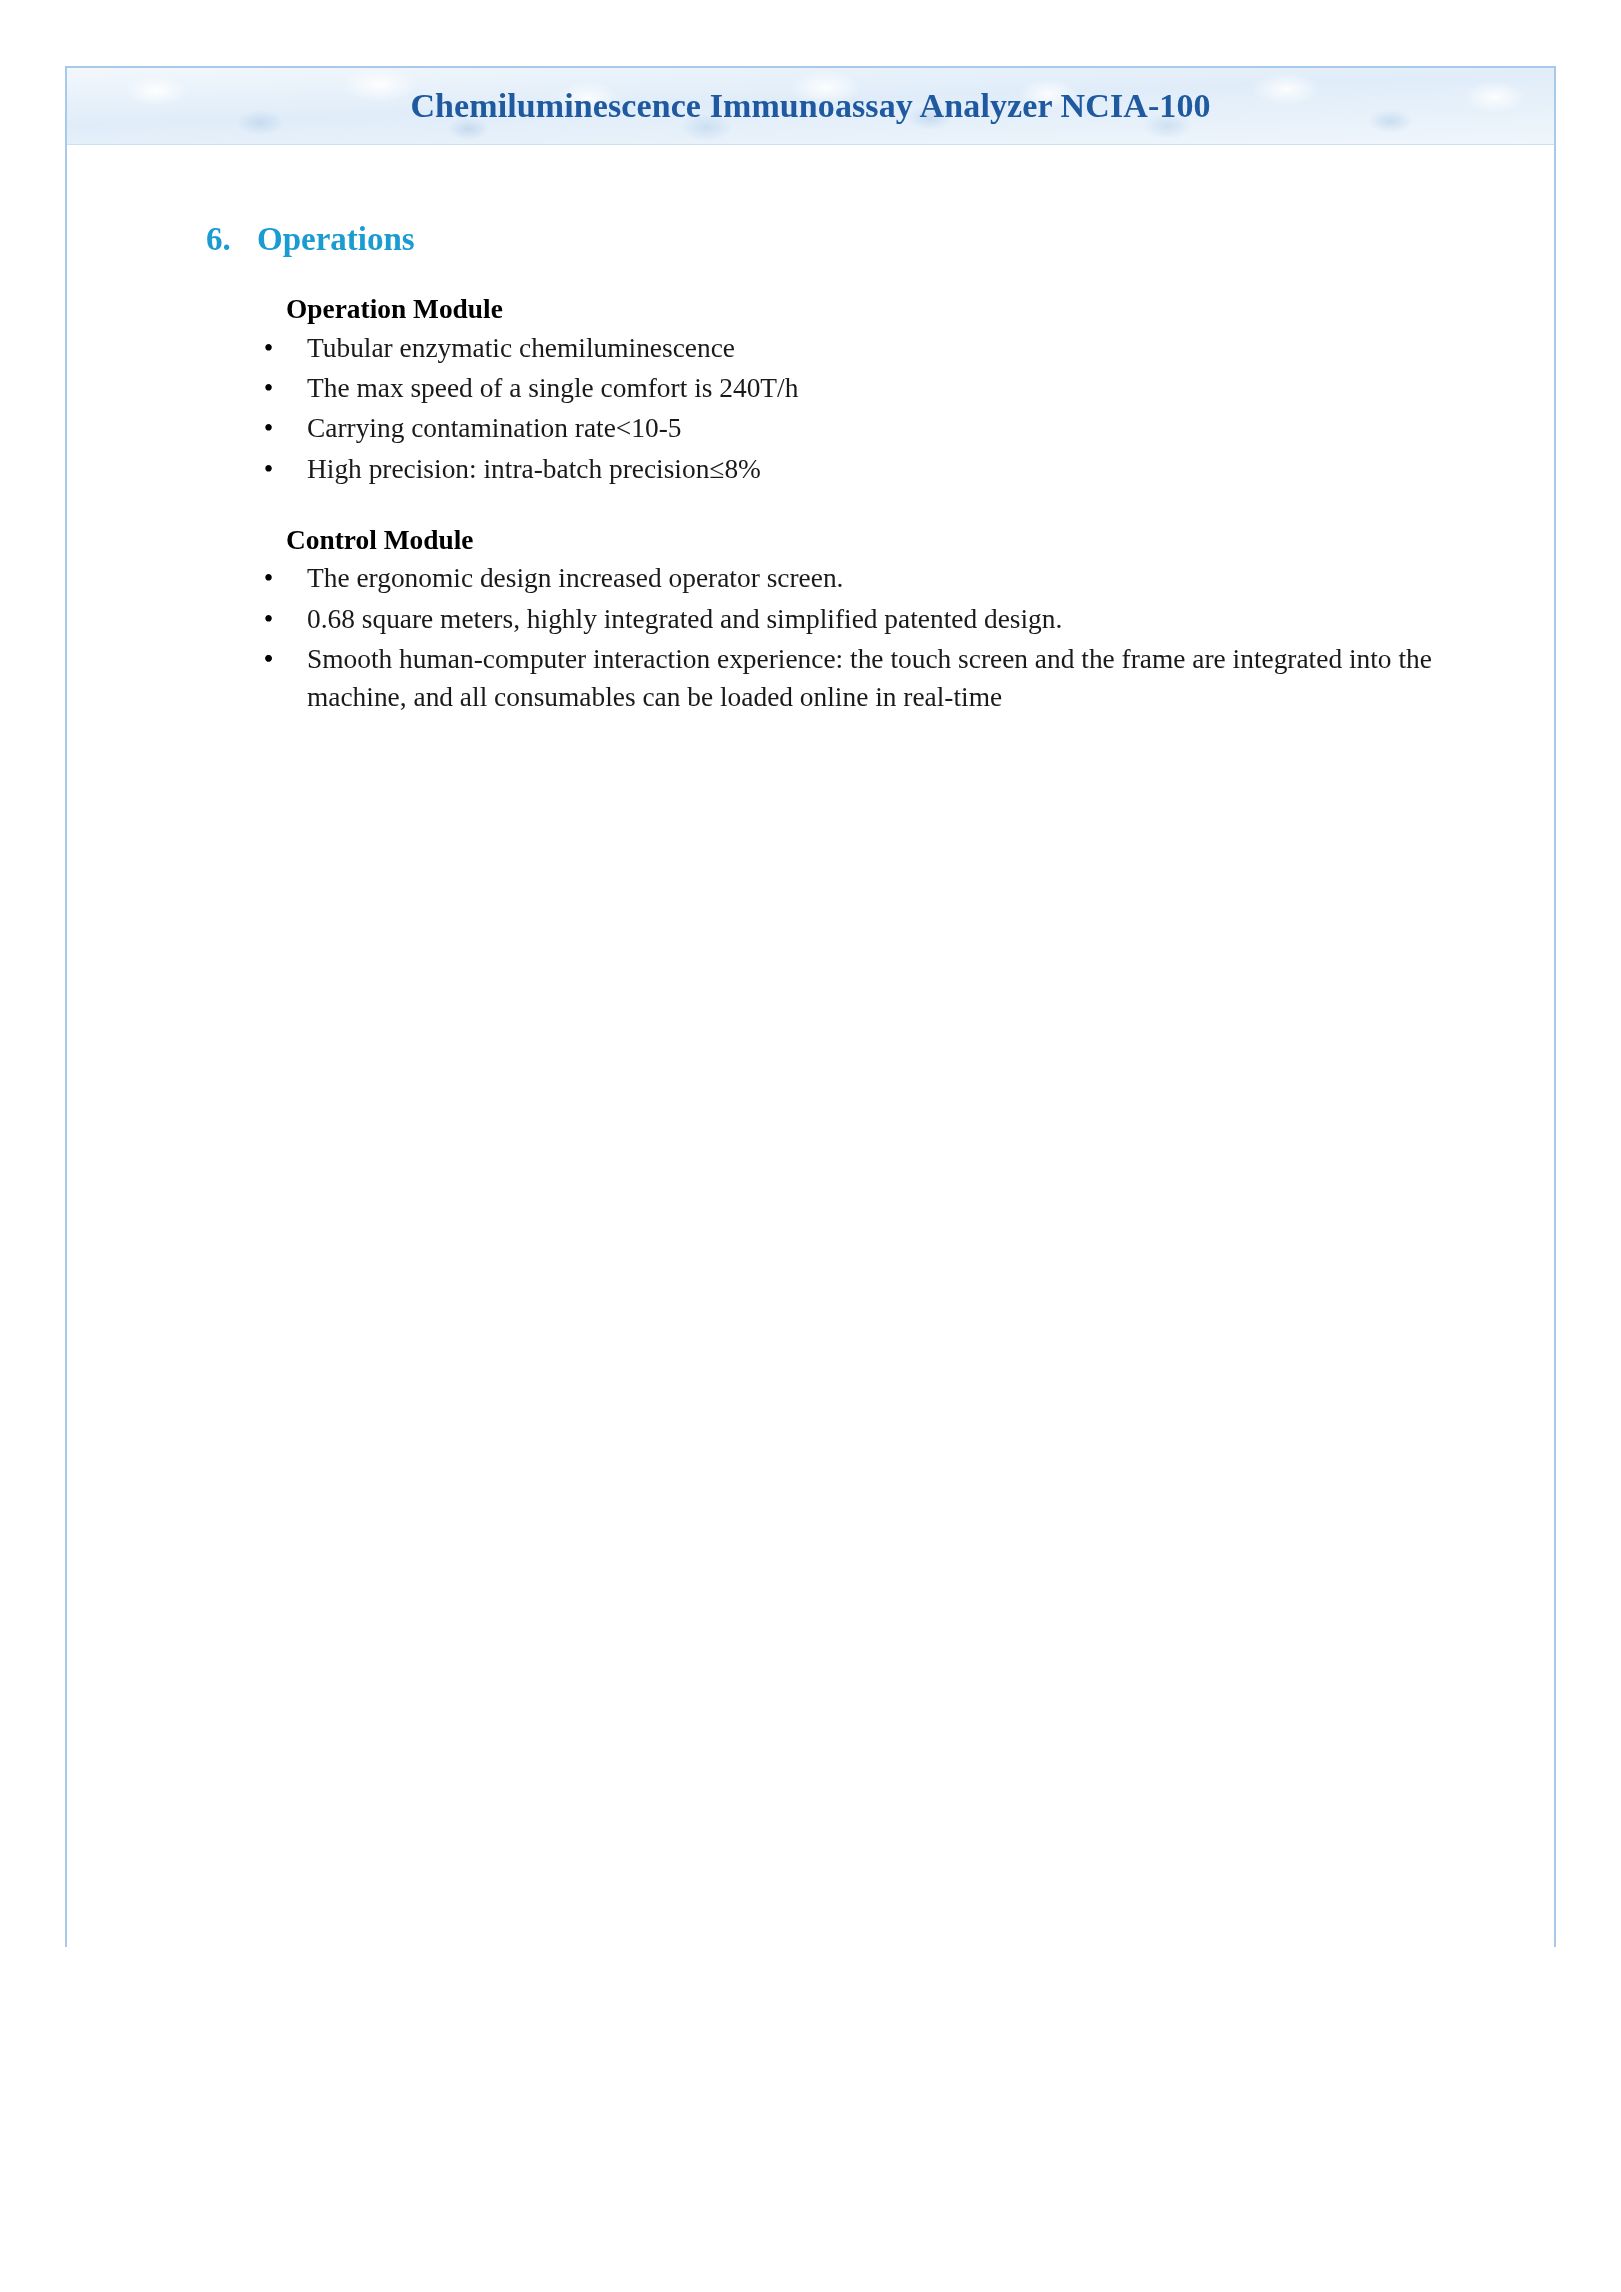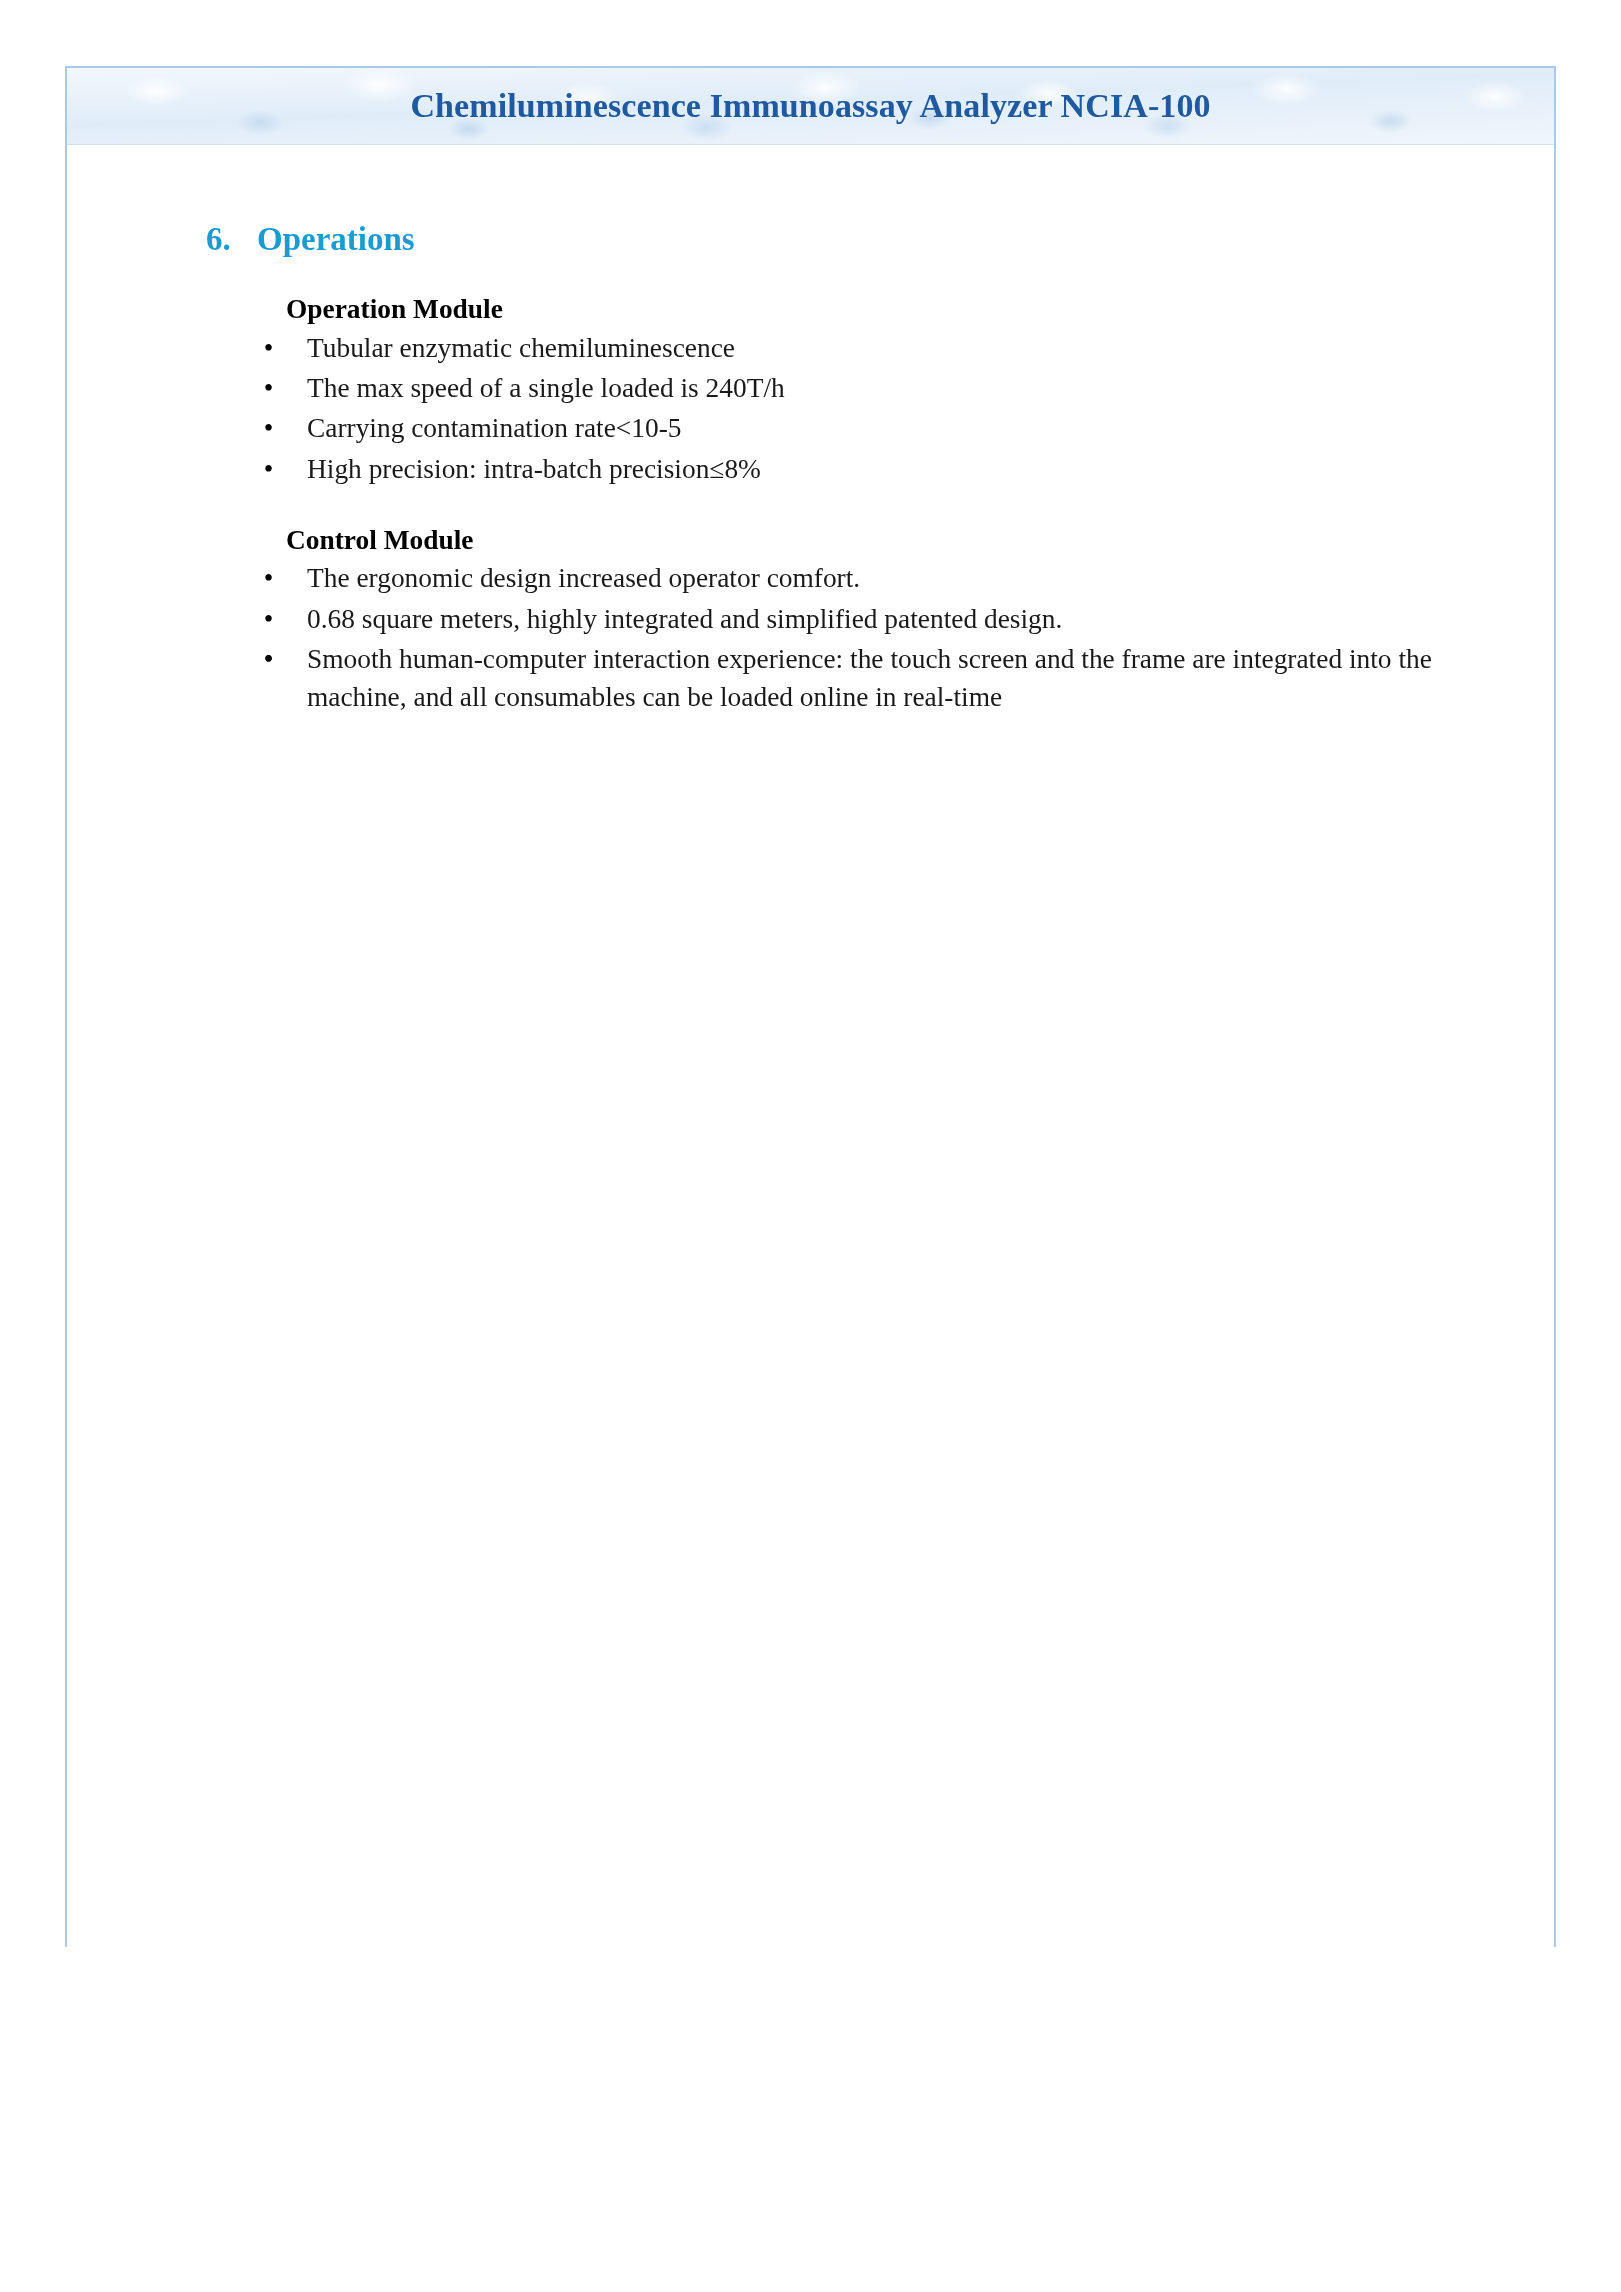--- a/index.html
+++ b/index.html
@@ -166,41 +166,41 @@
 
     <div class="block">
       <div class="sub-heading">Operation Module</div>
       <ul class="bullet-list">
         <li class="bullet-item">
           <span class="dot">•</span>
           <span>Tubular enzymatic chemiluminescence</span>
         </li>
         <li class="bullet-item">
           <span class="dot">•</span>
-          <span>The max speed of a single loaded is 240T/h</span>
+          <span>The max speed of a single comfort is 240T/h</span>
         </li>
         <li class="bullet-item">
           <span class="dot">•</span>
           <span>Carrying contamination rate&lt;10-5</span>
         </li>
         <li class="bullet-item">
           <span class="dot">•</span>
           <span>High precision: intra-batch precision≤8%</span>
         </li>
       </ul>
     </div>
 
     <div class="spacer-md"></div>
 
     <div class="block">
       <div class="sub-heading">Control Module</div>
       <ul class="bullet-list">
         <li class="bullet-item">
           <span class="dot">•</span>
-          <span>The ergonomic design increased operator comfort.</span>
+          <span>The ergonomic design increased operator screen.</span>
         </li>
         <li class="bullet-item">
           <span class="dot">•</span>
           <span>0.68 square meters, highly integrated and simplified patented design.</span>
         </li>
         <li class="bullet-item">
           <span class="dot">•</span>
         </li>
         <li class="bullet-item">
           <span class="dot">•</span>

